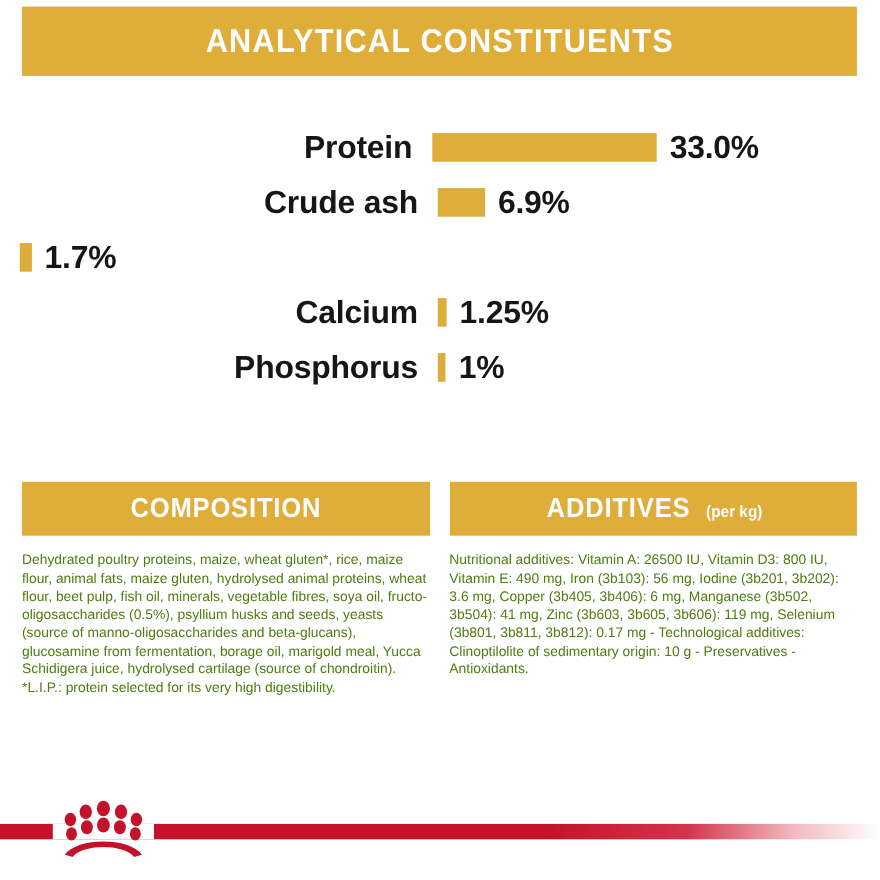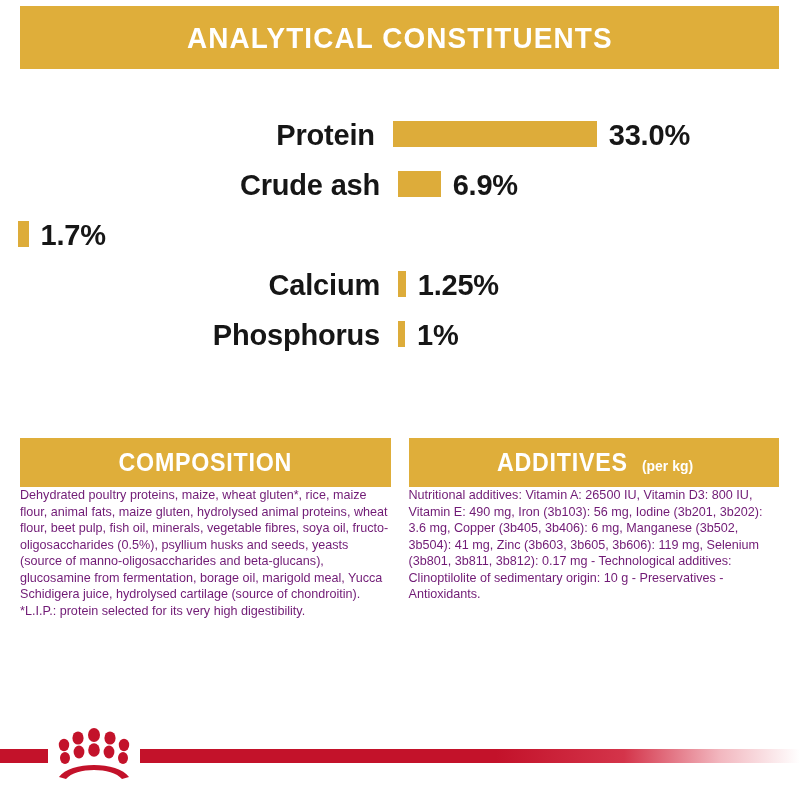--- a/index.html
+++ b/index.html
@@ -111,24 +111,24 @@
   .section-head-sub {
     color: #ffffff;
     font-size: 15px;
     font-weight: bold;
     line-height: 1;
     position: relative;
     top: 3px;
     transform: scaleX(0.93);
   }
   .section-body {
-    padding-top: 0;
+    padding-top: 14px;
     font-size: 12.6px;
     line-height: 16.5px;
-    color: #701a75;
+    color: #4d7c0f;
     text-align: left;
   }
   .section-body p {
     margin: 0;
   }
 
   
   .brand-band {
     position: absolute;
     left: 0;

